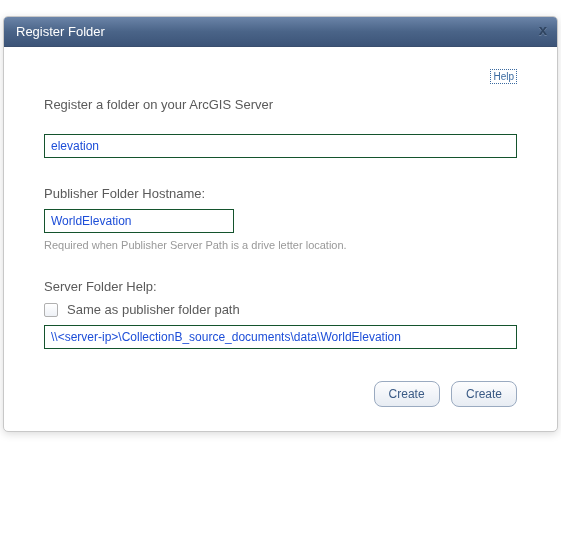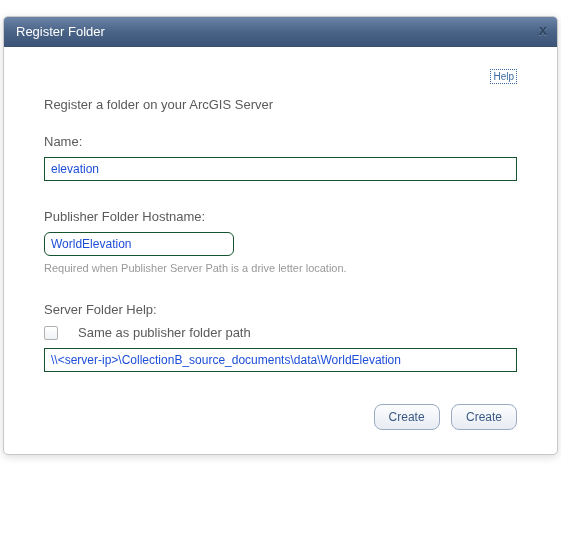--- a/index.html
+++ b/index.html
@@ -69,34 +69,33 @@
       border: 1px solid #14532d;
       padding: 4px 6px;
       font-size: 12px;
       font-family: Arial, Helvetica, sans-serif;
       color: #1d4ed8;
       background: #fff;
       height: 24px;
     }
     .text-input.narrow {
       width: 190px;
-      border-radius: 6px;
     }
     .field-group { margin-bottom: 28px; }
     .field-group.tight { margin-bottom: 6px; }
     .hint {
       font-size: 11px;
       color: #999;
       margin-top: 4px;
       margin-bottom: 28px;
     }
     .checkbox-row {
       display: flex;
       align-items: center;
-      gap: 20px;
+      gap: 9px;
       margin-bottom: 8px;
     }
     .checkbox {
       width: 14px;
       height: 14px;
       border: 1px solid #b0b0b0;
       background: linear-gradient(to bottom,#fff,#eef1f6);
       display: inline-block;
       cursor: pointer;
       border-radius: 2px;
@@ -134,21 +133,20 @@
   </div>
   <div class="content">
 
     <div class="help-row">
       <a class="help-link">Help</a>
     </div>
 
     <div class="desc">Register a folder on your ArcGIS Server</div>
 
     <div class="field-group">
-      <label class="field-label">Name:</label>
       <input type="text" class="text-input" value="elevation" style="">
     </div>
 
 
     <div class="field-group tight">
       <label class="field-label">Publisher Folder Hostname:</label>
       <input type="text" class="text-input narrow" value="WorldElevation" style="">
     </div>
     <div class="hint">Required when Publisher Server Path is a drive letter location.</div>
 

